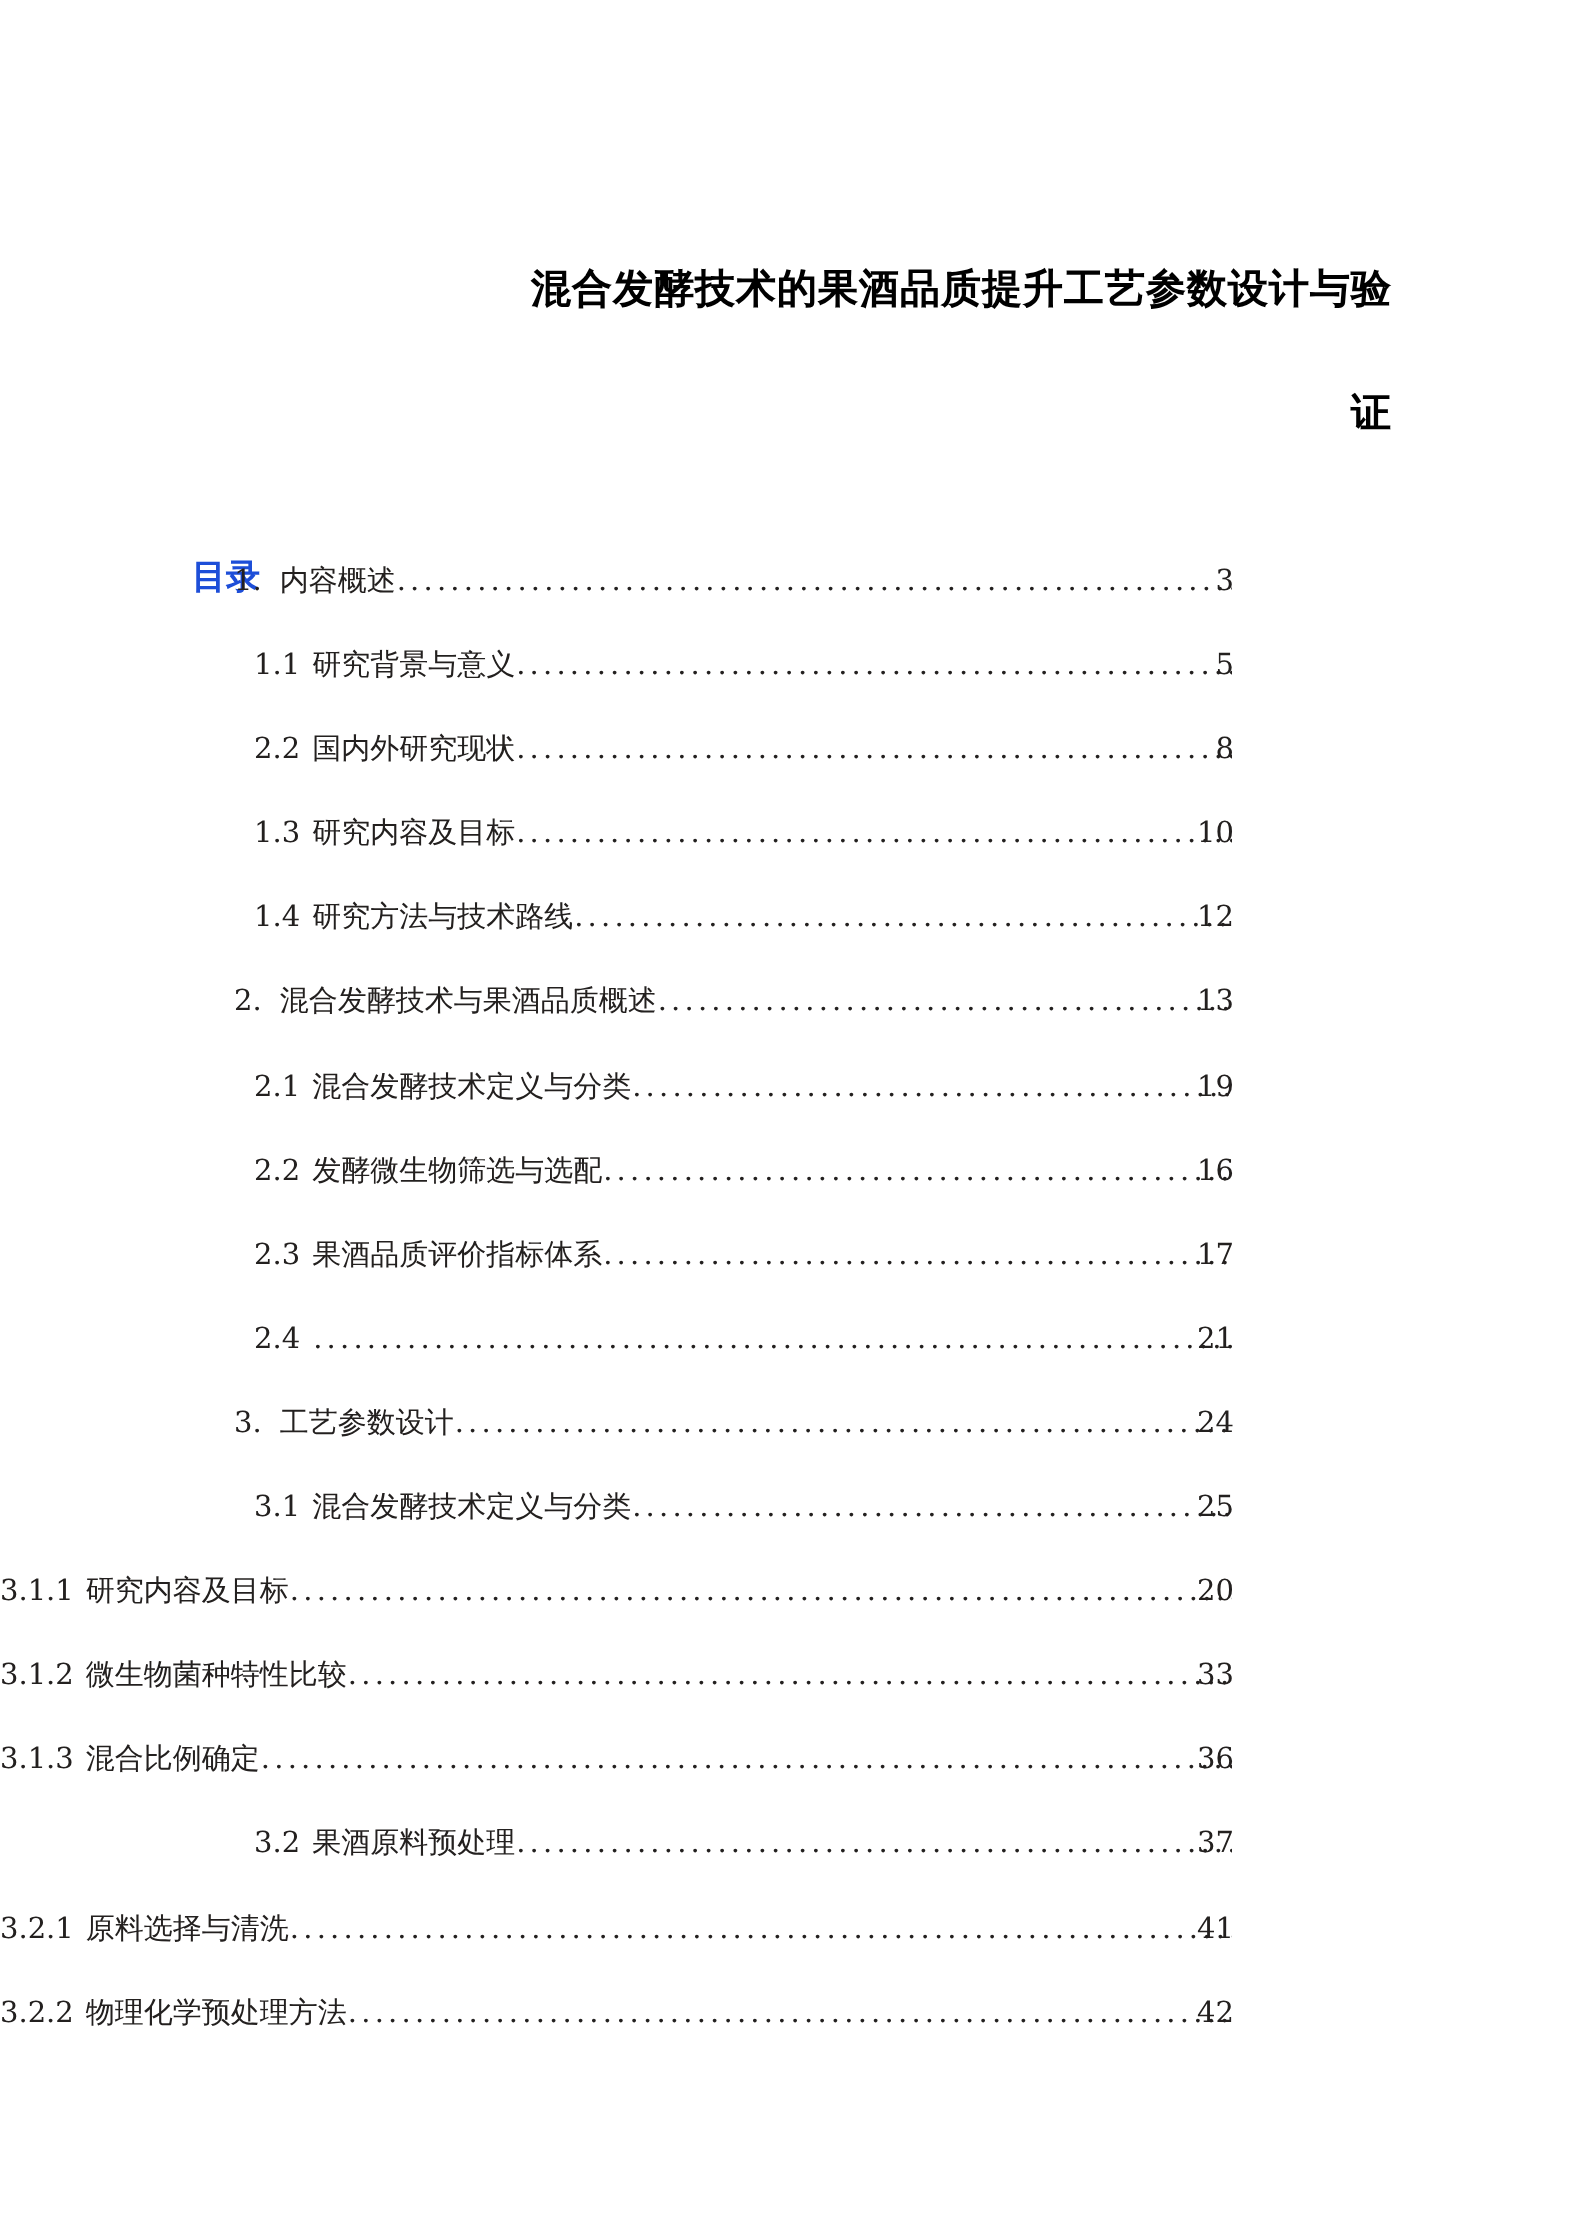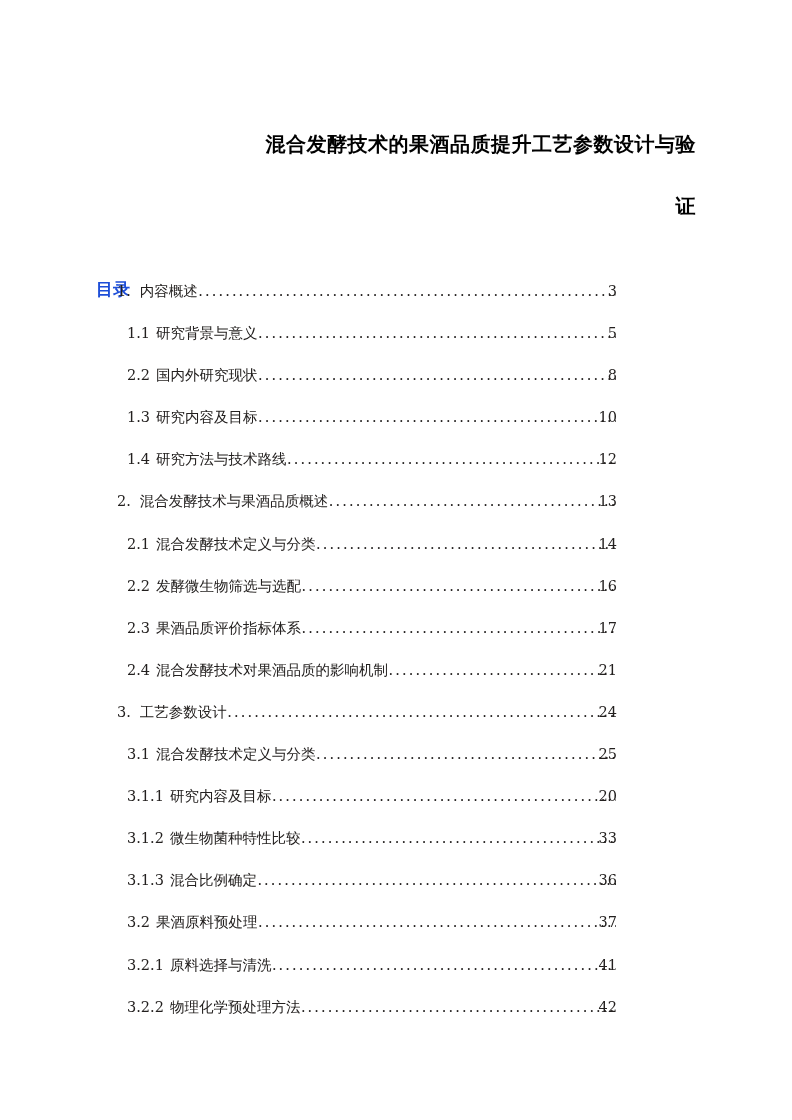--- a/index.html
+++ b/index.html
@@ -75,21 +75,21 @@
     align-items: flex-start;
     font-size: 14.5px;
     line-height: 20px;
     color: #23201f;
     white-space: nowrap;
   }
 
   
   .toc-row.lvl-1 { padding-left: 117px; padding-right: 176px; }
   .toc-row.lvl-2 { padding-left: 127px; padding-right: 176px; }
-  .toc-row.lvl-3 { padding-left: 127px; padding-right: 176px; }
+  .toc-row.lvl-3 { padding-right: 176px; }
 
   .toc-num {
     flex: 0 0 auto;
   }
   .toc-row.lvl-1 .toc-num { margin-right: 9px; }
   .toc-row.lvl-2 .toc-num { margin-right: 6px; }
   .toc-row.lvl-3 .toc-num { margin-right: 6px; }
 
   .toc-text {
     flex: 0 0 auto;
@@ -169,37 +169,36 @@
       <div class="toc-row lvl-1">
         <span class="toc-num">2.</span>
         <span class="toc-text">混合发酵技术与果酒品质概述</span>
         <span class="toc-leader"></span>
         <span class="toc-page">13</span>
       </div>
       <div class="toc-row lvl-2">
         <span class="toc-num">2.1</span>
         <span class="toc-text">混合发酵技术定义与分类</span>
         <span class="toc-leader"></span>
-        <span class="toc-page">14</span>
+        <span class="toc-page">19</span>
       </div>
       <div class="toc-row lvl-2">
         <span class="toc-num">2.2</span>
         <span class="toc-text">发酵微生物筛选与选配</span>
         <span class="toc-leader"></span>
         <span class="toc-page">16</span>
       </div>
       <div class="toc-row lvl-2">
         <span class="toc-num">2.3</span>
         <span class="toc-text">果酒品质评价指标体系</span>
         <span class="toc-leader"></span>
         <span class="toc-page">17</span>
       </div>
       <div class="toc-row lvl-2">
         <span class="toc-num">2.4</span>
-        <span class="toc-text">混合发酵技术对果酒品质的影响机制</span>
         <span class="toc-leader"></span>
         <span class="toc-page">21</span>
       </div>
       <div class="toc-row lvl-1">
         <span class="toc-num">3.</span>
         <span class="toc-text">工艺参数设计</span>
         <span class="toc-leader"></span>
         <span class="toc-page">24</span>
       </div>
       <div class="toc-row lvl-2">

